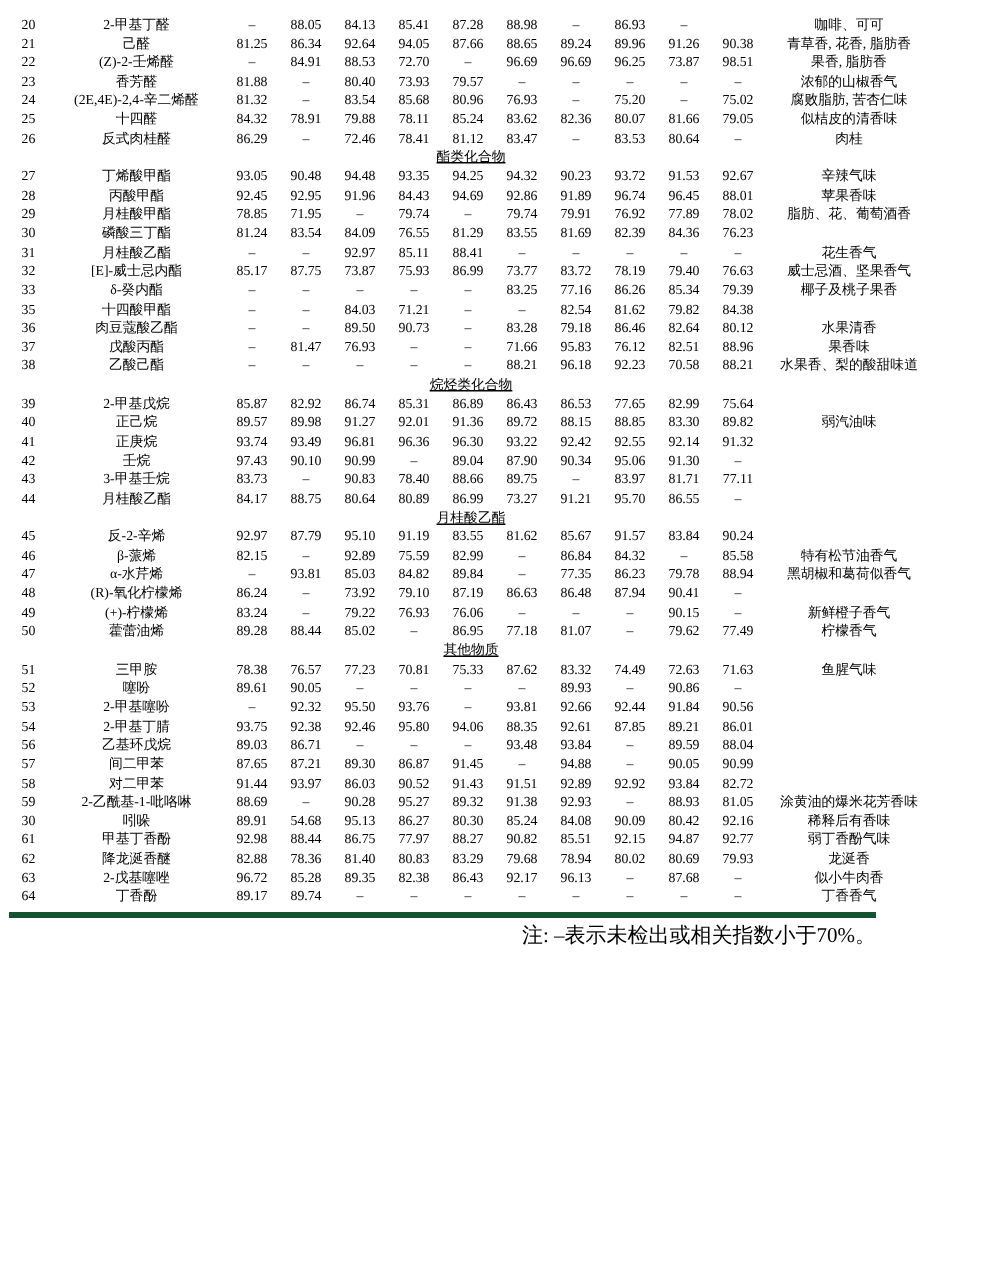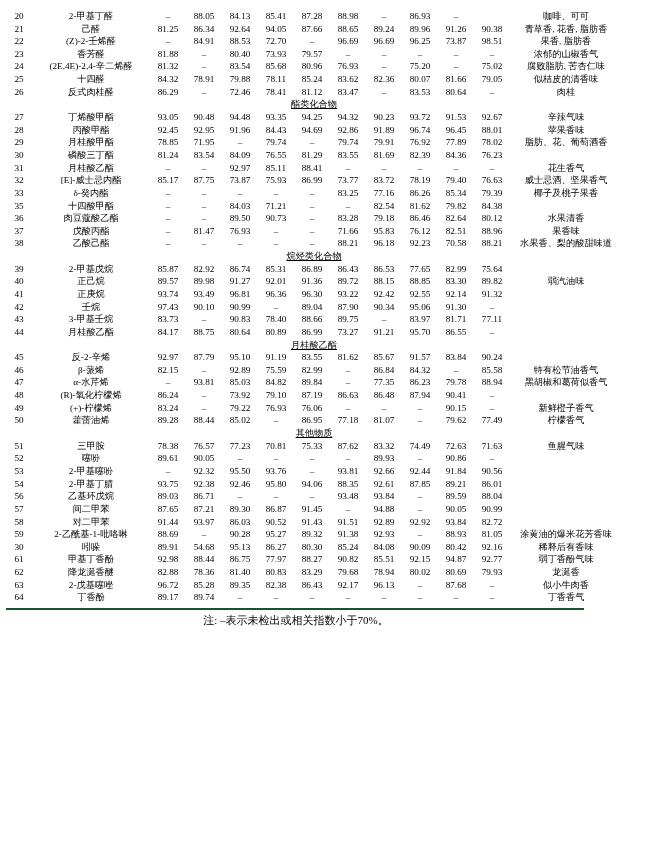--- a/index.html
+++ b/index.html
@@ -44,23 +44,23 @@
     padding-bottom: 2px;
     padding-left: 1px;
     text-decoration: underline;
   }
   .section-label {
     font-weight: normal;
   }
   .footnote {
     margin-top: 4px;
     padding-top: 3px;
-    border-top: 2px solid #14532d;
-    font-size: 11px;
-    text-align: center;
+    border-top: 4px solid #14532d;
+    font-size: 14px;
+    text-align: right;
     padding-left: 2px;
   }
 </style>
 </head>
 <body>
 
 <div class="page">
   <table class="data">
     <colgroup>
       <col class="c-no">

